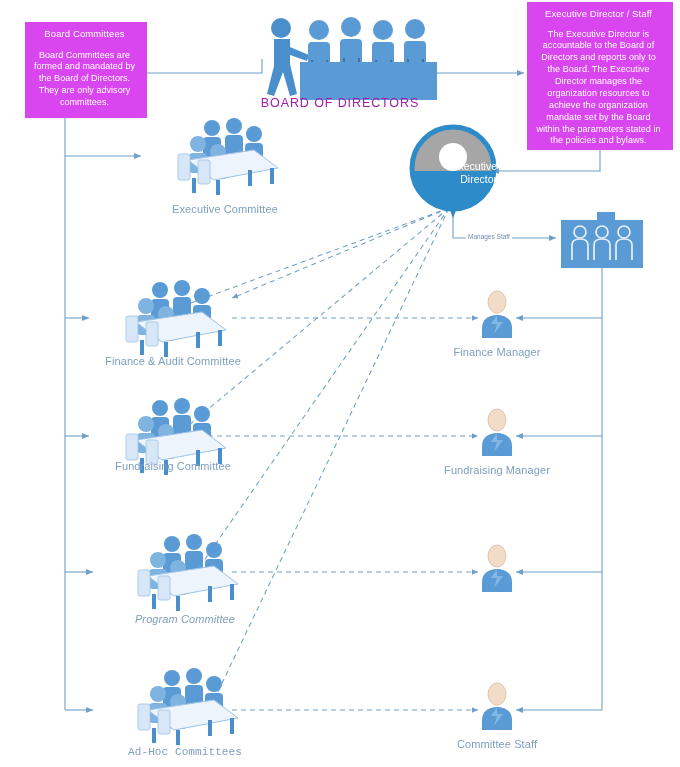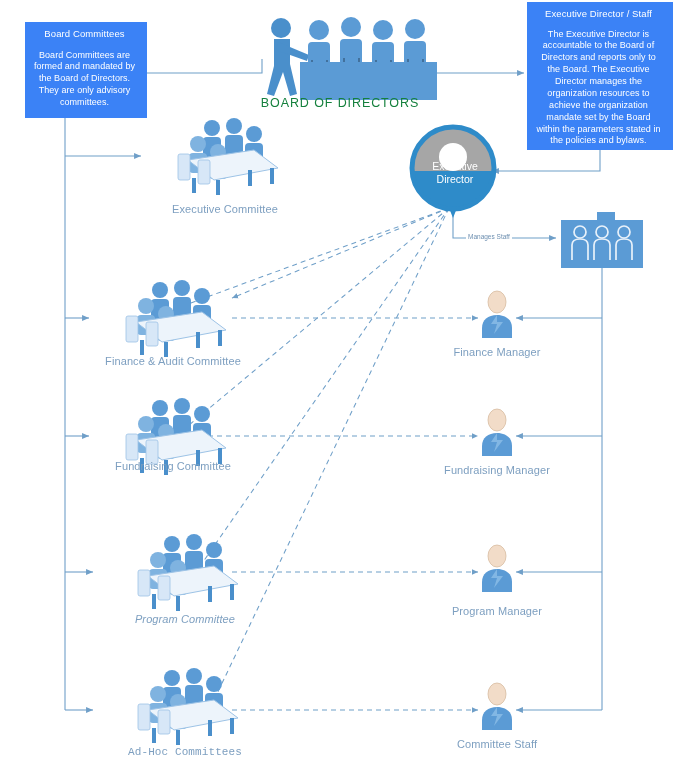--- a/index.html
+++ b/index.html
@@ -7,21 +7,21 @@
   body{
     font-family:"Liberation Sans", sans-serif;
     width:680px;height:767px;position:relative;overflow:hidden;
     color:#7a9ec2;
   }
   #stage{position:absolute;left:0;top:0;width:680px;height:767px;}
 
   
   .callout{
     position:absolute;
-    background:#3b82f6;
+    background:#d946ef;
     color:#ffffff;
     box-sizing:border-box;
     padding:6px 11px 8px 8px;
     text-align:center;
     line-height:1.32;
   }
   .callout .c-title{font-size:9.5px;margin-bottom:9px;letter-spacing:.1px;}
   .callout .c-body{font-size:9px;letter-spacing:.05px;}
 
   #callout-board{left:8px;top:22px;width:122px;height:96px;margin-left:17px;}
@@ -31,34 +31,34 @@
   
   .node-label{
     position:absolute;
     font-size:11px;
     color:#7d9fc0;
     text-align:center;
     white-space:nowrap;
     letter-spacing:.1px;
   }
   .board-label{
-    position:absolute;font-size:12.5px;color:#15803d;
+    position:absolute;font-size:12.5px;color:#a21caf;
     letter-spacing:.9px;white-space:nowrap;text-align:center;
   }
   .edge-label{
     position:absolute;font-size:6.5px;color:#6d8fb0;
     background:#ffffff;padding:0 2px;white-space:nowrap;
   }
 
   
   .icon-node{position:absolute;}
   .ed-node{position:absolute;}
   .ed-text{
     position:absolute;left:4px;right:0;top:36px;
-    text-align:center;color:#ffffff;font-size:10.5px;line-height:1.22;
+    text-align:right;color:#ffffff;font-size:10.5px;line-height:1.22;
     pointer-events:none;
   }
   svg{display:block;overflow:visible;}
 </style>
 </head>
 <body>
 
 <div id="stage">
 
   <svg width="680" height="767" style="position:absolute;left:0;top:0;">
@@ -371,21 +371,20 @@
   </div>
   <div class="node-label" style="left:407px;top:464px;width:180px;">Fundraising Manager</div>
 
   <div class="icon-node" style="left:478px;top:544px;width:38px;height:48px;">
     <svg width="38" height="48" viewBox="0 0 38 48">
       <ellipse cx="19" cy="12" rx="9" ry="11" fill="#F2DCC8" stroke="#D7BBA0" stroke-width="0.8"></ellipse>
       <path d="M4,48 L4,38 C4,30 10,25 19,25 C28,25 34,30 34,38 L34,48 z" fill="#5B9BD5"></path>
       <path d="M19,25 L13,34 L19,34 L16,44 L25,32 L19,32 z" fill="#8FC0E8" opacity="0.75"></path>
     </svg>
   </div>
-  <div class="node-label" style="left:407px;top:605px;width:180px;">Program Manager</div>
 
   <div class="icon-node" style="left:478px;top:682px;width:38px;height:48px;">
     <svg width="38" height="48" viewBox="0 0 38 48">
       <ellipse cx="19" cy="12" rx="9" ry="11" fill="#F2DCC8" stroke="#D7BBA0" stroke-width="0.8"></ellipse>
       <path d="M4,48 L4,38 C4,30 10,25 19,25 C28,25 34,30 34,38 L34,48 z" fill="#5B9BD5"></path>
       <path d="M19,25 L13,34 L19,34 L16,44 L25,32 L19,32 z" fill="#8FC0E8" opacity="0.75"></path>
     </svg>
   </div>
   <div class="node-label" style="left:407px;top:738px;width:180px;">Committee Staff</div>
 

